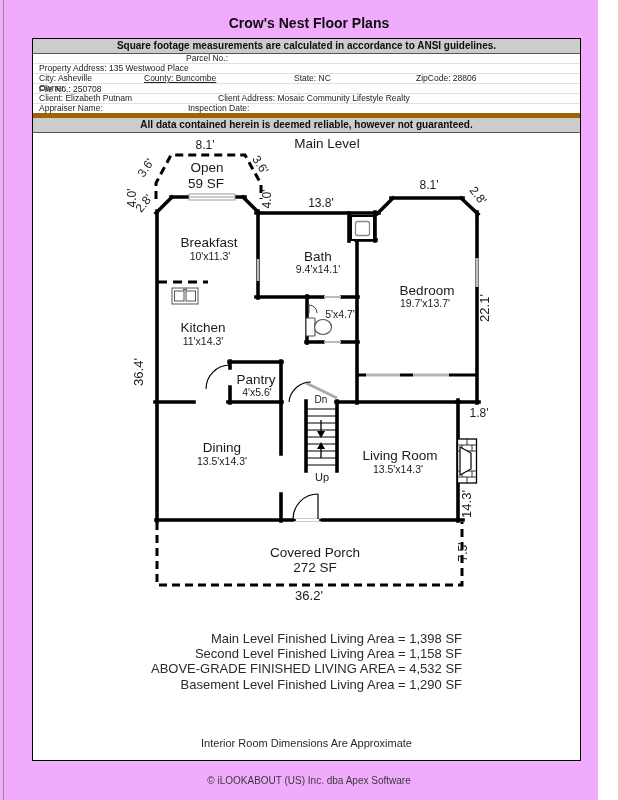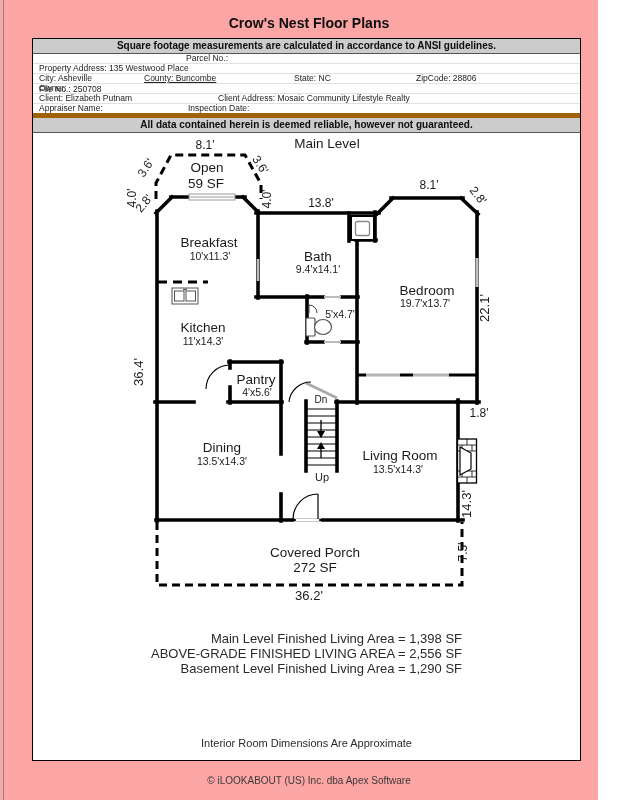--- a/index.html
+++ b/index.html
@@ -1,16 +1,16 @@
 <!DOCTYPE html>
 <html><head>
 <meta charset="utf-8">
 <style>
   html,body{margin:0;padding:0;background:#fff;}
-  .page{position:relative;width:598px;height:800px;background:#fca5a5;
+  .page{position:relative;width:598px;height:800px;background:#f0abfc;
         font-family:"Liberation Sans",sans-serif;overflow:hidden;color:#111;}
   .edge-line{position:absolute;left:3px;top:0;width:1px;height:800px;background:#8a8a8a;}
   .title{position:absolute;top:15px;left:0;width:618px;text-align:center;
          font-size:14px;font-weight:bold;color:#0d0d0d;}
   .box{position:absolute;left:32px;top:38px;width:549px;height:723px;
        border:1px solid #000;box-sizing:border-box;background:#fff;}
   .banner{position:absolute;left:0;width:547px;background:#ccc;text-align:center;
           font-size:10px;font-weight:bold;line-height:14px;height:14px;color:#0d0d0d;
           border-top:5px solid #a16207;border-bottom:1px solid #555;box-sizing:content-box;}
   .banner.top{top:0;border-top:none;}
@@ -209,19 +209,20 @@
       <text class="rname" x="315" y="557">Covered Porch</text>
       <text class="rname" x="315" y="572">272 SF</text>
 
       <text class="halo" style="font-size:10px;" x="321" y="403">Dn</text>
       <text style="font-size:11px;" x="322" y="481">Up</text>
     </g>
   </svg>
 
   <div class="summary">
     <div>Main Level Finished Living Area = 1,398 SF</div>
-    <div>ABOVE-GRADE FINISHED LIVING AREA = 2,556 SF</div>
+    <div>Second Level Finished Living Area = 1,158 SF</div>
+    <div>ABOVE-GRADE FINISHED LIVING AREA = 4,532 SF</div>
     <div>Basement Level Finished Living Area = 1,290 SF</div>
   </div>
 
   <div class="disclaimer">Interior Room Dimensions Are Approximate</div>
   <div class="footer">© iLOOKABOUT (US) Inc. dba Apex Software</div>
 </div>
 
 </body></html>

